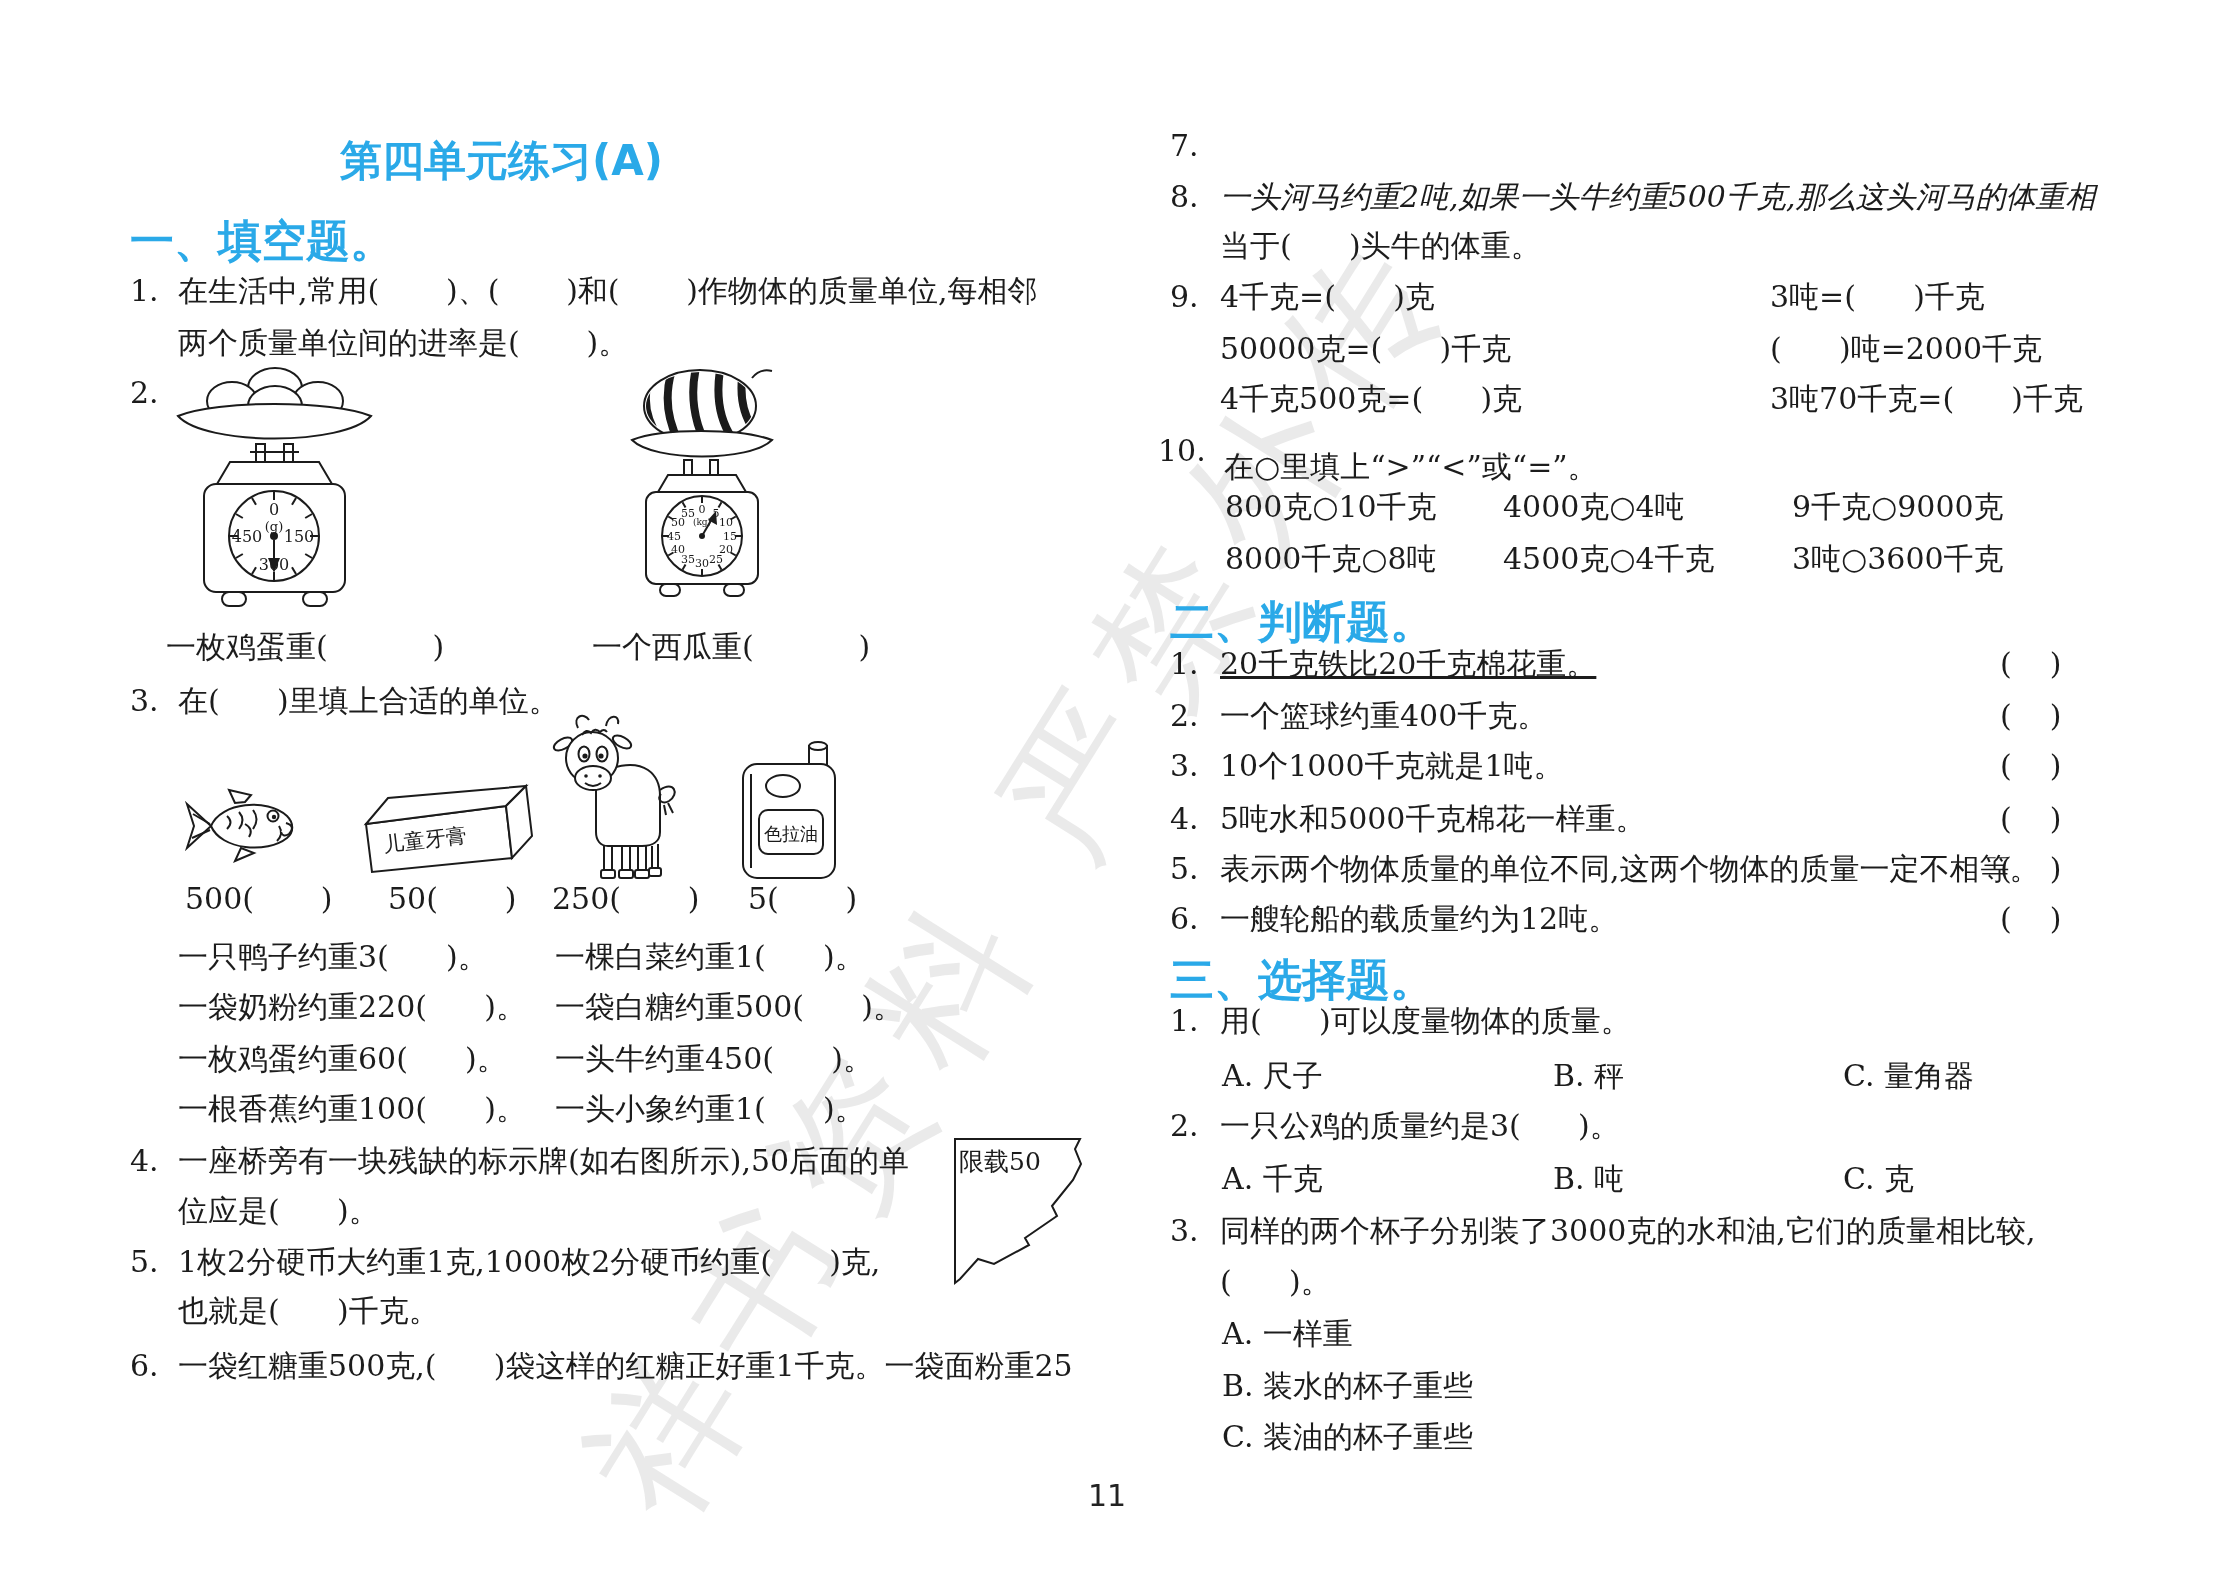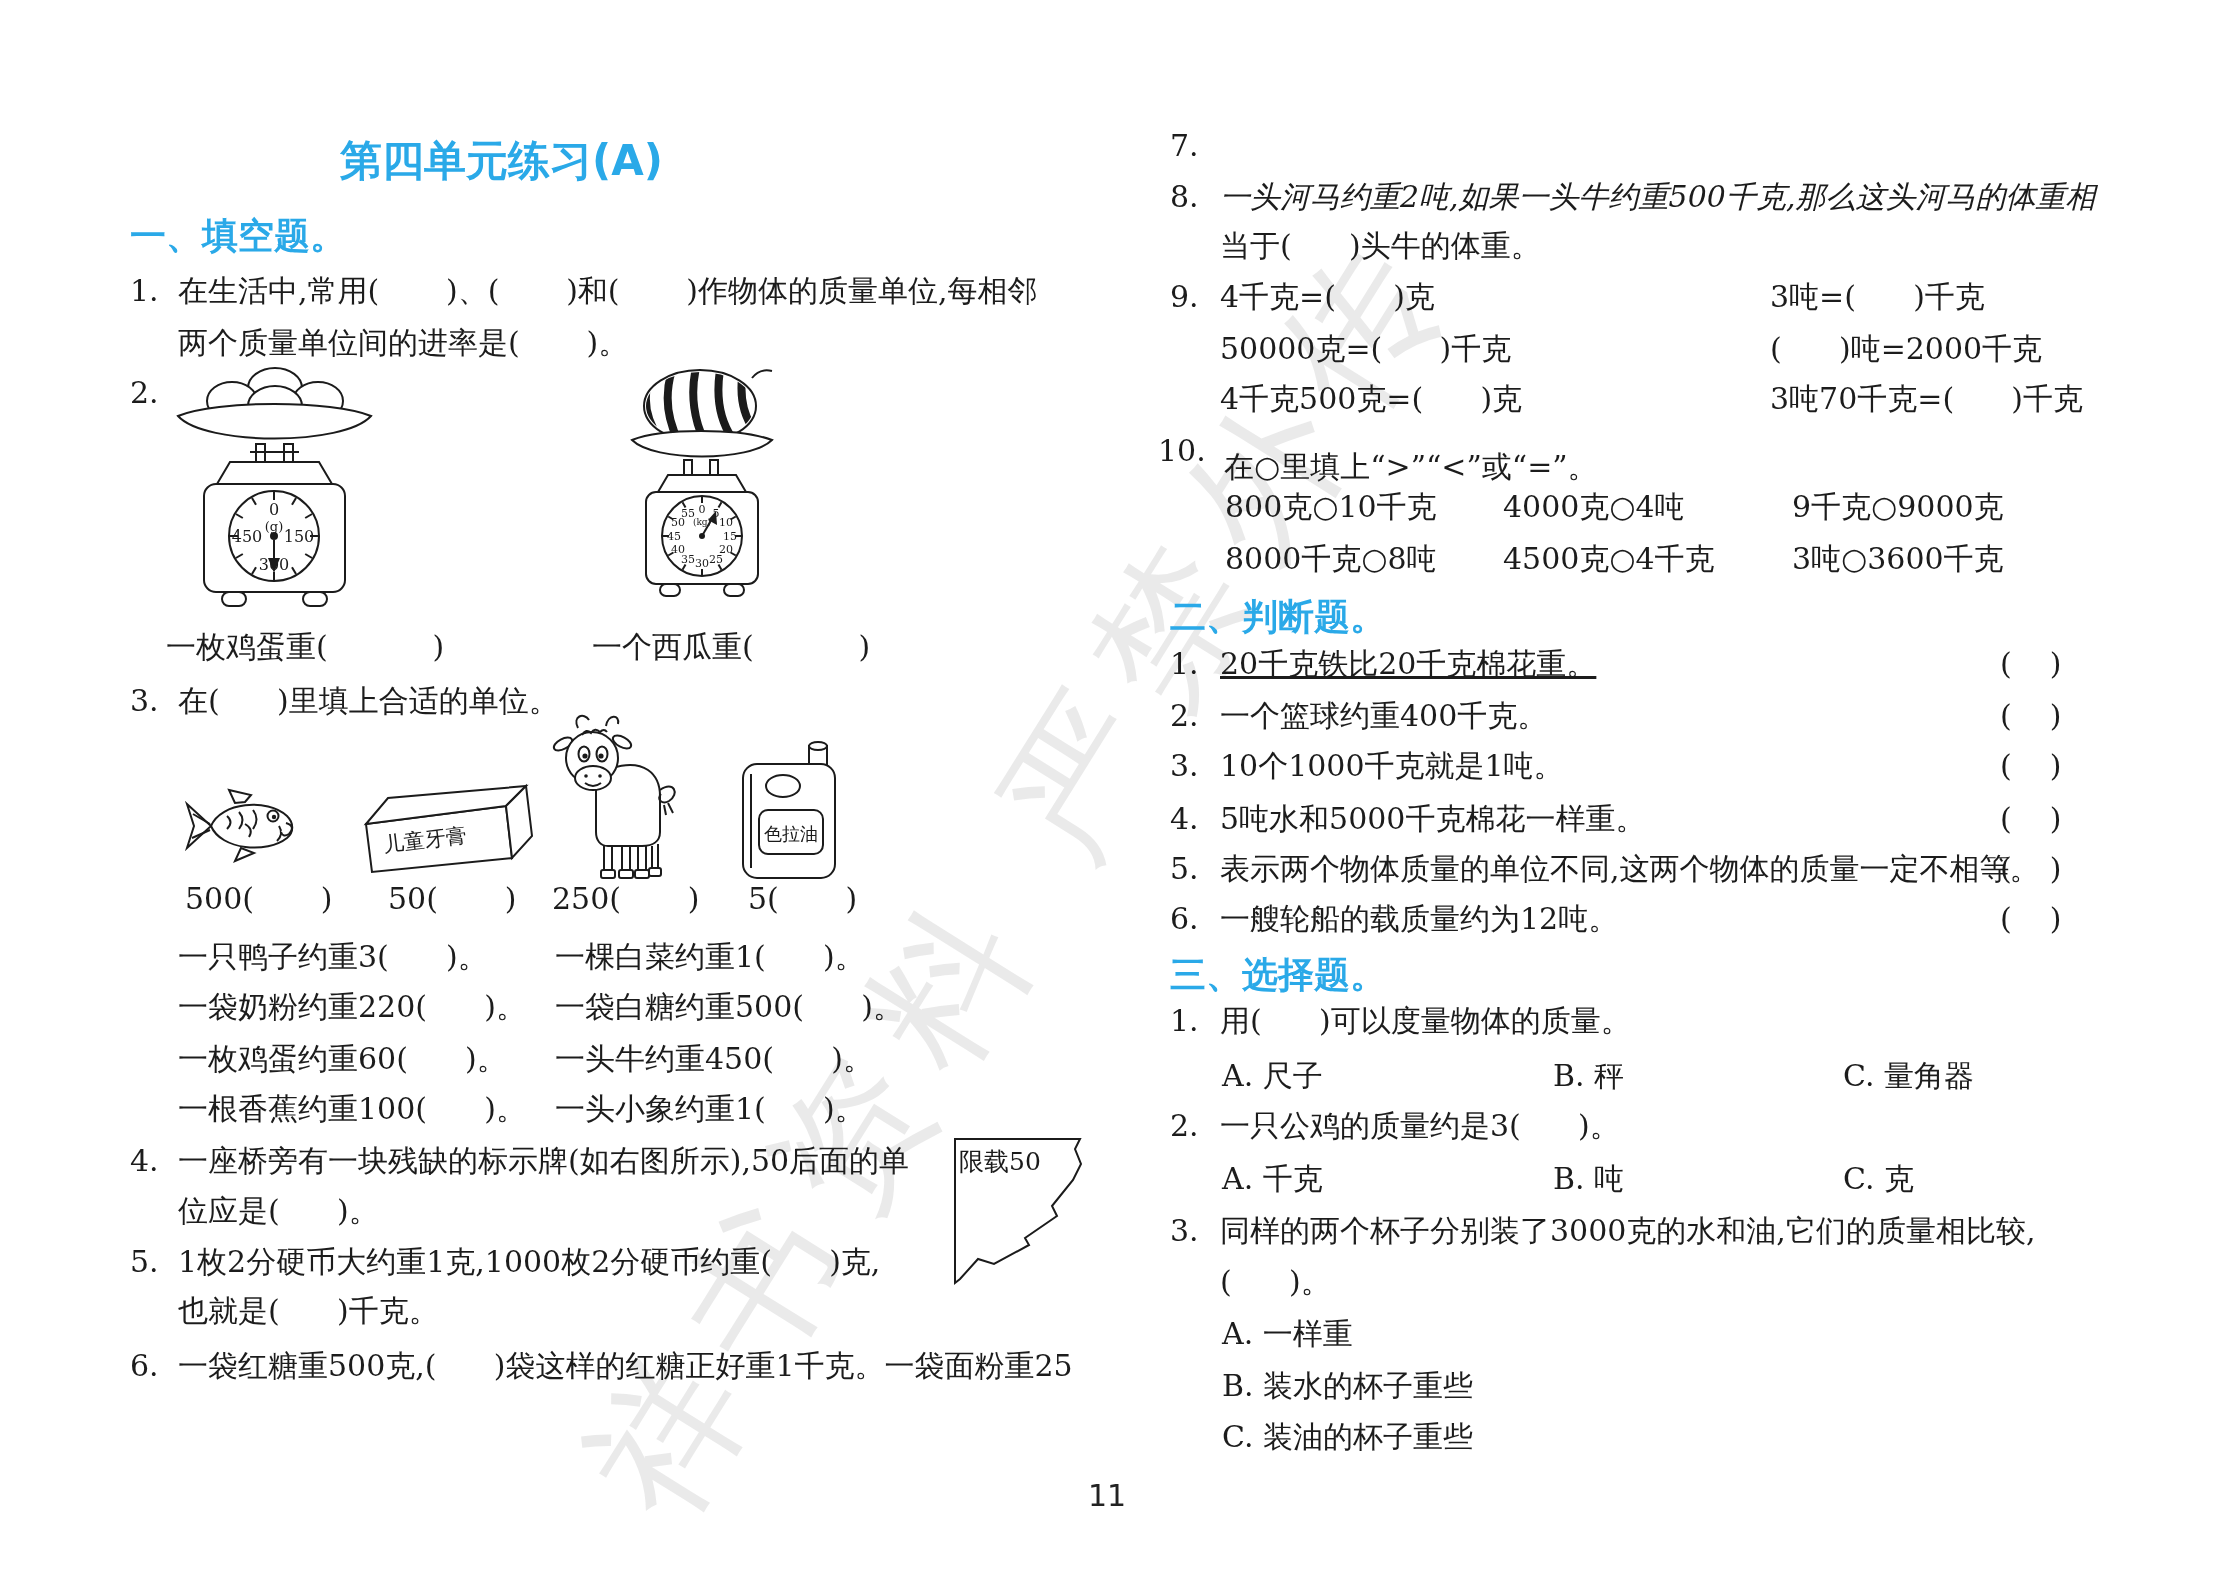--- a/index.html
+++ b/index.html
@@ -1,19 +1,19 @@
 <!DOCTYPE html>
 <html><head>
 <meta charset="utf-8">
 <style>
   html,body{margin:0;padding:0;background:#ffffff;}
   .page{position:relative;width:2220px;height:1571px;background:#ffffff;overflow:hidden;
         font-family:"DejaVu Serif","Liberation Serif",serif;color:#1c1c1c;}
   .t{position:absolute;white-space:pre;font-size:30px;line-height:1.25;color:#1c1c1c;}
-  .hd{position:absolute;white-space:pre;font-size:36px;font-weight:bold;color:#2aa9e8;
+  .hd{position:absolute;white-space:pre;font-size:44px;font-weight:bold;color:#2aa9e8;
       font-family:"DejaVu Sans","Liberation Sans",sans-serif;}
   .title{position:absolute;white-space:pre;font-size:42px;font-weight:bold;color:#2aa9e8;
       font-family:"DejaVu Sans","Liberation Sans",sans-serif;}
   .pageno{position:absolute;font-size:30px;font-family:"DejaVu Sans","Liberation Sans",sans-serif;color:#222;}
   .wm{position:absolute;left:630px;top:1400px;transform:rotate(-58deg);transform-origin:0 50%;
       font-size:150px;letter-spacing:26px;color:rgba(90,90,90,0.13);white-space:pre;
       font-family:"DejaVu Sans","Liberation Sans",sans-serif;pointer-events:none;}
   svg{position:absolute;overflow:visible;}
   svg .ln{stroke:#1b1b1b;stroke-width:2;fill:none;}
   svg .fw{stroke:#1b1b1b;stroke-width:2;fill:#ffffff;}

